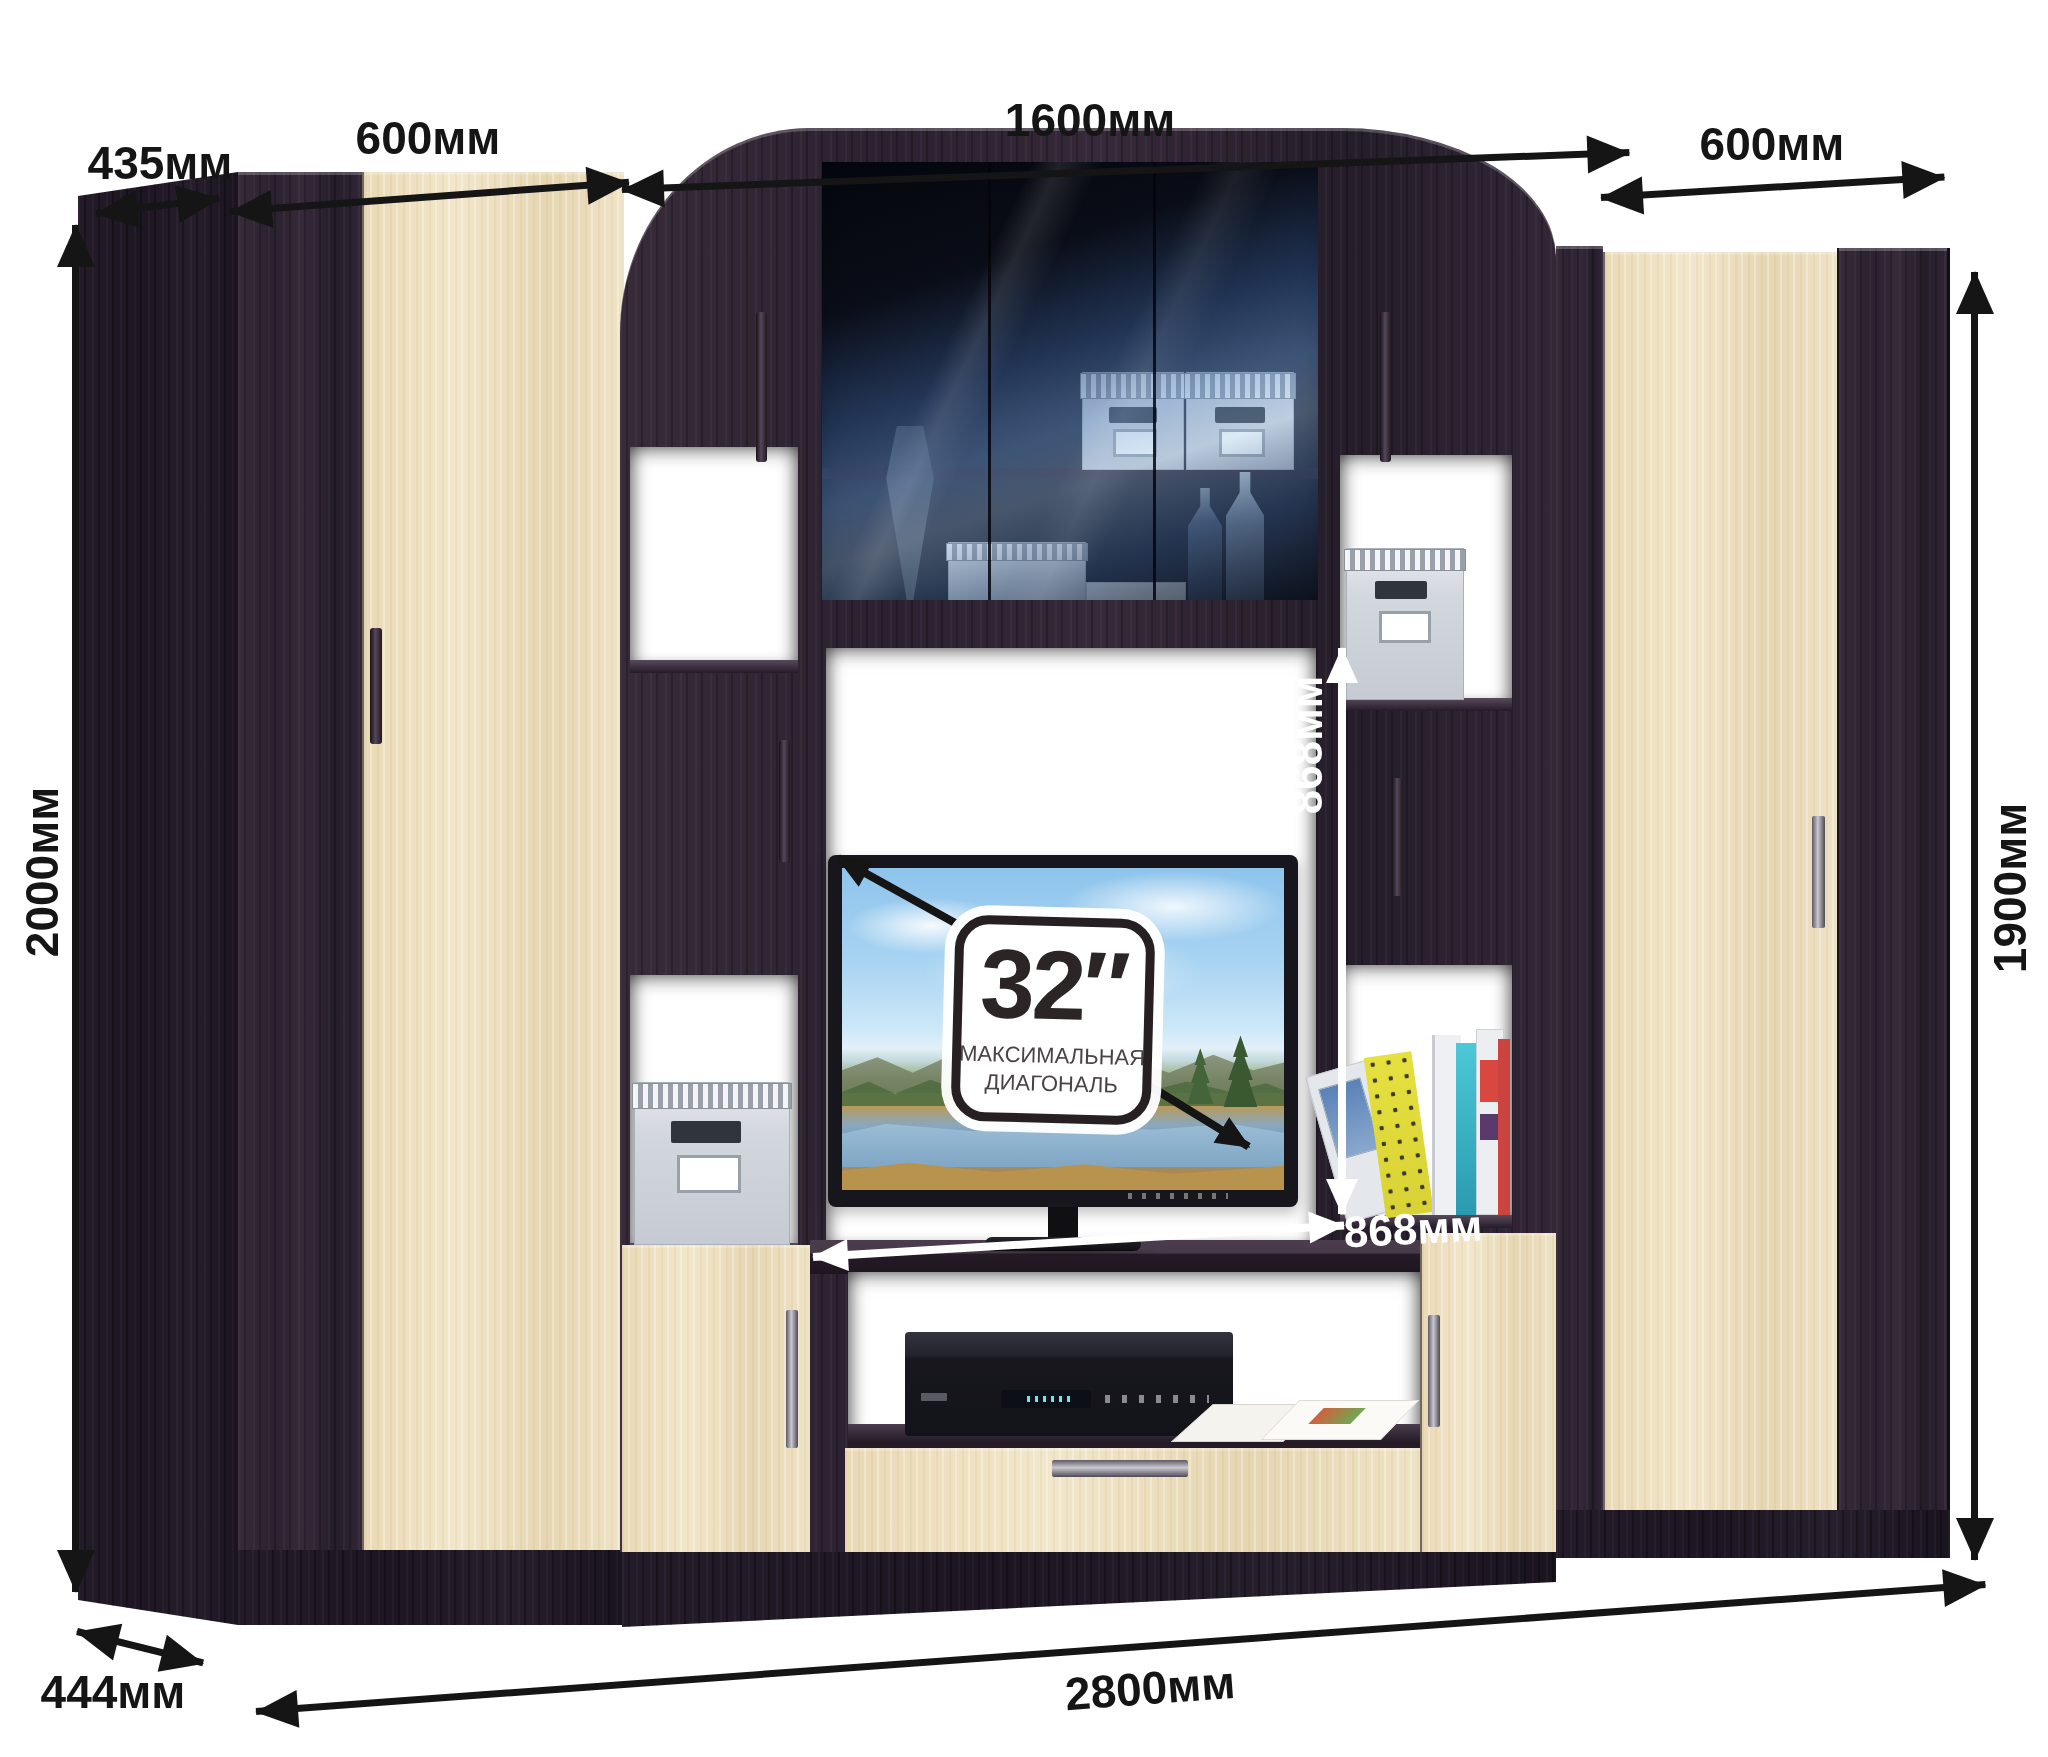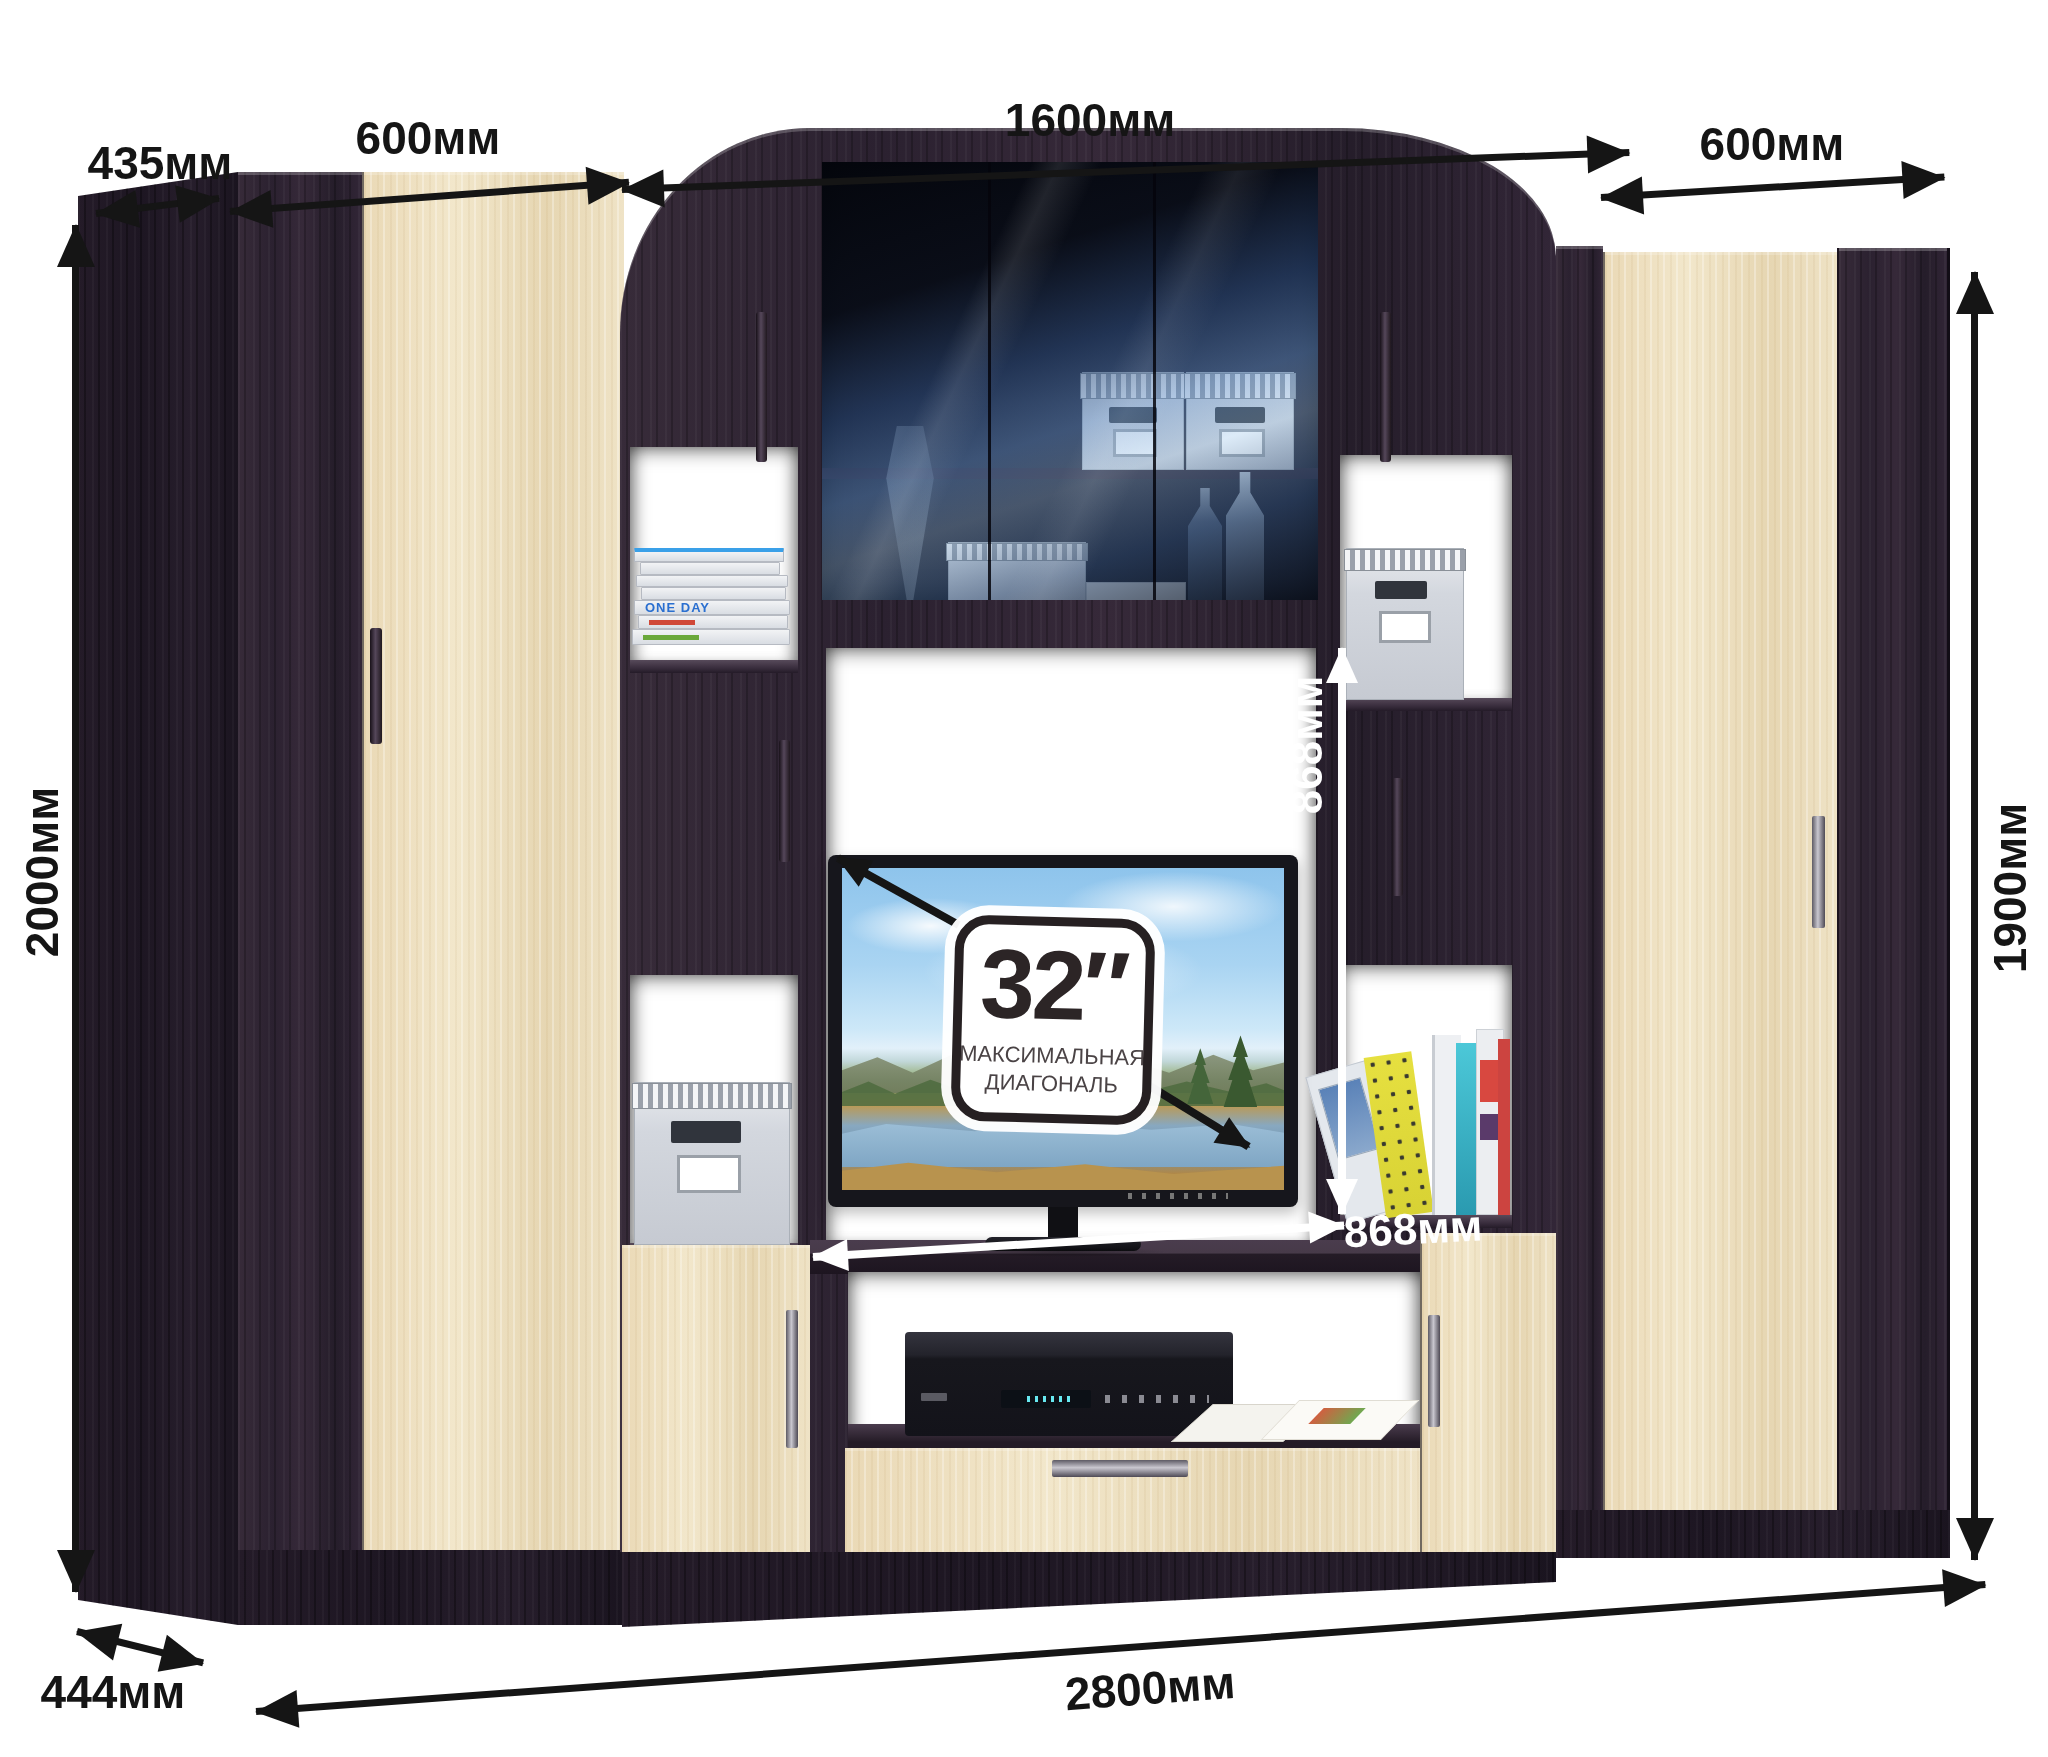--- a/index.html
+++ b/index.html
@@ -141,35 +141,20 @@
   </div>
   <div class="abs glass-overlay" style="left:822px; top:162px; width:496px; height:438px;"></div>
   <div class="abs" style="left:988px; top:162px; width:3px; height:438px; background:rgba(5,5,12,0.85);"></div>
   <div class="abs" style="left:1153px; top:162px; width:3px; height:438px; background:rgba(5,5,12,0.85);"></div>
 
   <div class="abs handle-dark" style="left:756px; top:312px; width:11px; height:150px;"></div>
   <div class="abs handle-dark" style="left:1380px; top:312px; width:11px; height:150px;"></div>
   <div class="abs handle-dark" style="left:779px; top:740px; width:11px; height:122px;"></div>
   <div class="abs handle-dark" style="left:1392px; top:778px; width:11px; height:118px;"></div>
 
-  <div class="abs" style="left:632px; top:548px; width:164px; height:112px;">
-    <div class="bk" style="left:2px; top:0; width:150px; height:14px; border-top:4px solid #3aa0e8;"></div>
-    <div class="bk" style="left:8px; top:14px; width:140px; height:13px;"></div>
-    <div class="bk" style="left:4px; top:27px; width:152px; height:12px;"></div>
-    <div class="bk" style="left:9px; top:39px; width:145px; height:13px;"></div>
-    <div class="bk" style="left:2px; top:52px; width:156px; height:15px;">
-        <span>ONE DAY</span>
-      </div>
-    <div class="bk" style="left:6px; top:67px; width:150px; height:14px;">
-      <div style="width:46px; height:5px; background:#d04838;"></div>
-      </div>
-    <div class="bk" style="left:0; top:81px; width:158px; height:16px;">
-      <div style="width:56px; height:5px; background:#6aa83a;"></div>
-      </div>
-  </div>
 
   <div class="sbox" style="left:634px; top:1082px; width:154px; height:161px;">
     <div class="rim"></div>
       <div class="slot" style="left:36px; top:38px; width:70px; height:22px;"></div>
     <div class="plate" style="left:42px; top:72px; width:58px; height:32px;"></div>
   </div>
   <div class="sbox" style="left:1346px; top:548px; width:116px; height:150px;">
     <div class="rim" style="height:20px;"></div>
       <div class="slot" style="left:28px; top:32px; width:52px; height:18px;"></div>
     <div class="plate" style="left:32px; top:62px; width:46px; height:26px;"></div>

